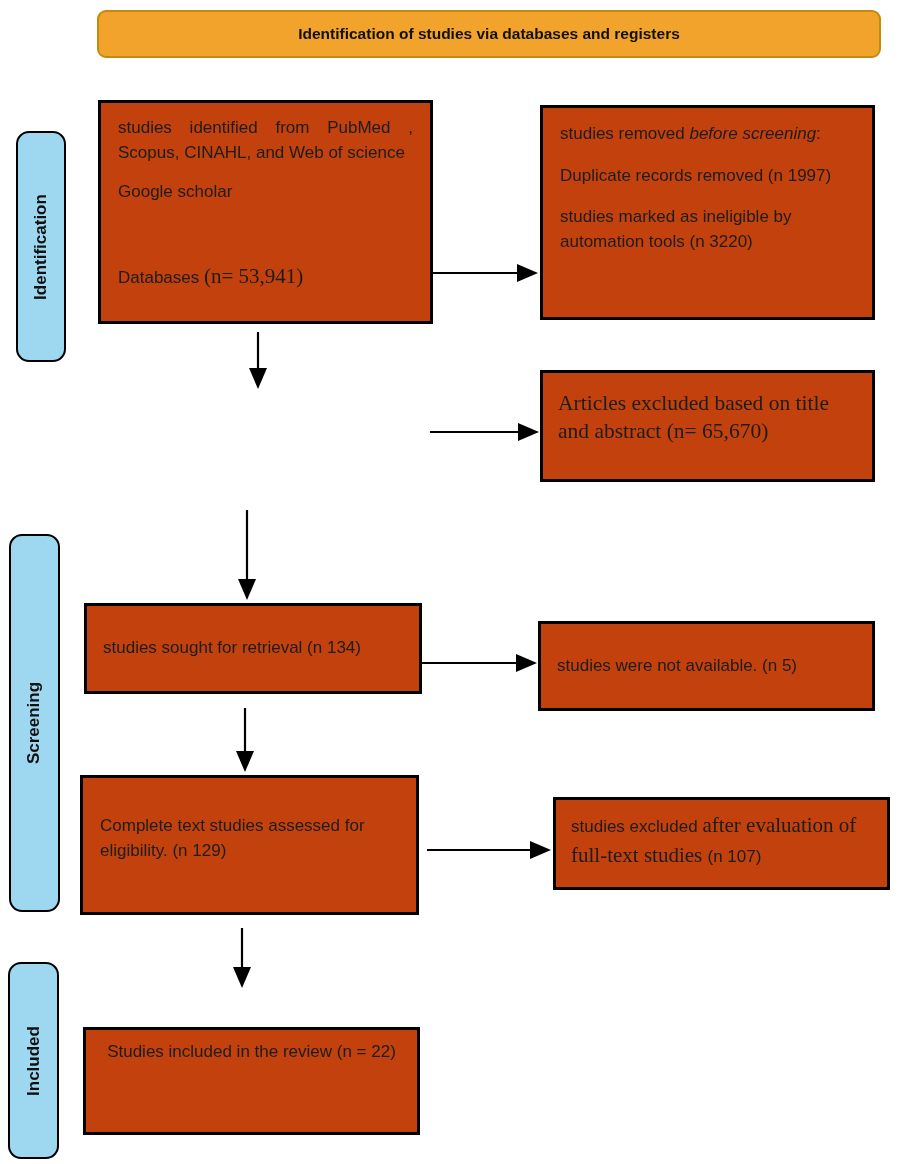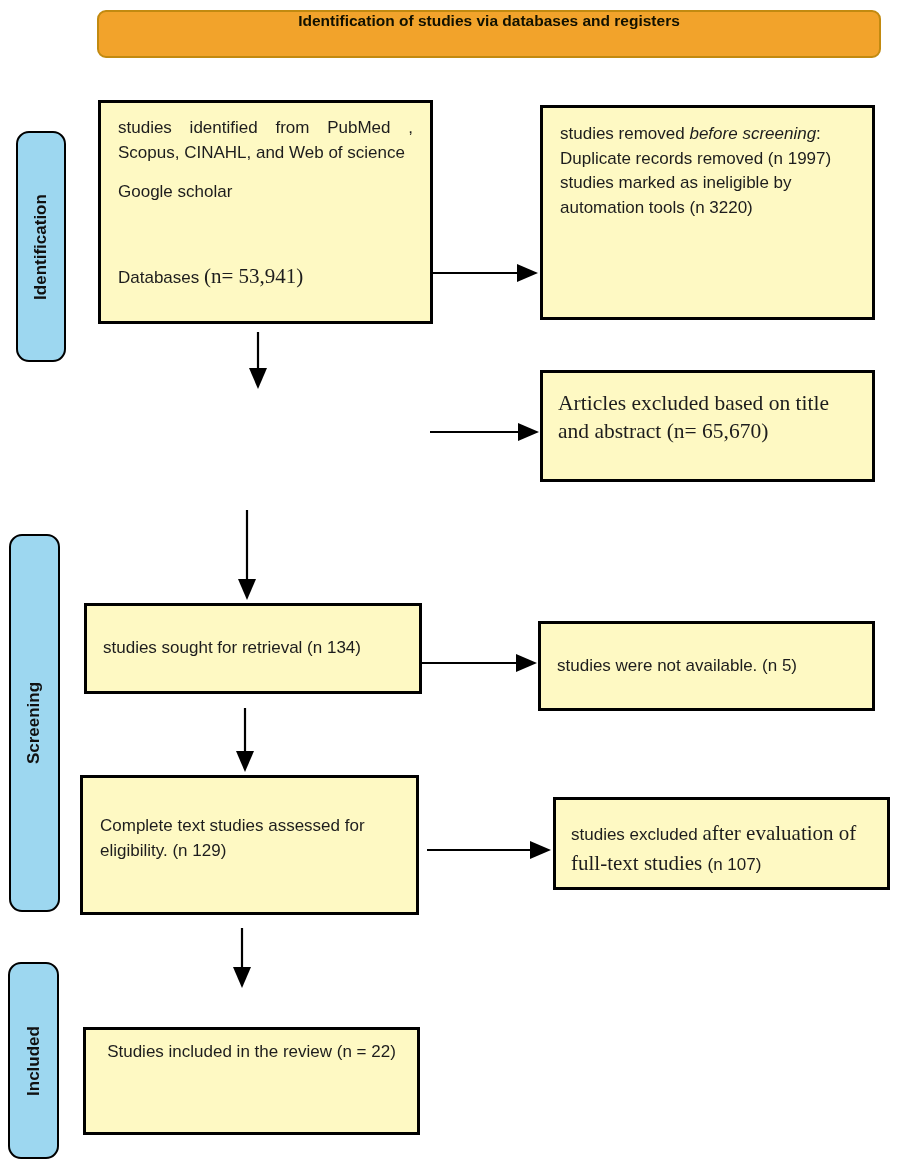--- a/index.html
+++ b/index.html
@@ -14,21 +14,21 @@
   }
 
   
   .banner {
     position: absolute;
     left: 97px; top: 10px;
     width: 780px; height: 44px;
     background: #F2A32B;
     border: 2px solid #C28A10;
     border-radius: 9px;
-    display: flex; align-items: flex-start; justify-content: center;
+    display: flex; align-items: center; justify-content: center;
     font-weight: bold;
     font-size: 15.5px;
     color: #111100;
   }
 
   
   .stage {
     position: absolute;
     background: #9DD7F0;
     border: 2.5px solid #000000;
@@ -42,55 +42,55 @@
     font-size: 17px;
     color: #111111;
   }
   #stage-identification { left: 16px; top: 131px; width: 46px; height: 227px; }
   #stage-screening      { left: 9px;  top: 534px; width: 47px; height: 374px; }
   #stage-included       { left: 8px;  top: 962px; width: 47px; height: 193px; }
 
   
   .box {
     position: absolute;
-    background: #fef9c3;
+    background: #c2410c;
     border: 3px solid #000000;
     box-sizing: border-box;
     font-size: 17px;
     line-height: 1.45;
   }
   .box p { margin: 0; }
 
   #box-identified { left: 98px; top: 100px; width: 335px; height: 224px; padding: 13px 17px; }
   #box-identified .sources { text-align: justify; }
   #box-identified .extra { margin-top: 15px; }
   #box-identified .db-line { margin-top: 56px; }
   .serif-n { font-family: "Liberation Serif", serif; font-size: 21px; }
 
   #box-removed { left: 540px; top: 105px; width: 335px; height: 215px; padding: 14px 17px; }
-  #box-removed p + p { }
+  #box-removed p + p { margin-top: 17px; }
   .italic { font-style: italic; }
 
   #box-screened { left: 95px; top: 391px; width: 335px; height: 94px; padding: 11px 17px; }
   #box-screened .n-line { margin-top: 25px; }
 
   #box-excluded-title {
     left: 540px; top: 370px; width: 335px; height: 112px; padding: 17px 15px;
     font-family: "Liberation Serif", serif; font-size: 21.5px; line-height: 1.3;
   }
 
   #box-sought { left: 84px; top: 603px; width: 338px; height: 91px;
     display: flex; align-items: center; padding: 0 16px; }
 
   #box-not-available { left: 538px; top: 621px; width: 337px; height: 90px;
     display: flex; align-items: center; padding: 8px 16px; }
 
   #box-assessed { left: 80px; top: 775px; width: 339px; height: 140px; padding: 36px 17px 0 17px; }
 
-  #box-excluded-fulltext { left: 553px; top: 797px; width: 337px; height: 93px; padding: 18px 15px; }
+  #box-excluded-fulltext { left: 553px; top: 797px; width: 337px; height: 93px; padding: 10px 15px; }
   #box-excluded-fulltext .serif-seg { font-family: "Liberation Serif", serif; font-size: 21px; }
 
   #box-included { left: 83px; top: 1027px; width: 337px; height: 108px;
     padding: 10px 16px; text-align: center; }
 
   
   #arrows {
     position: absolute; left: 0; top: 0;
     pointer-events: none;
   }

